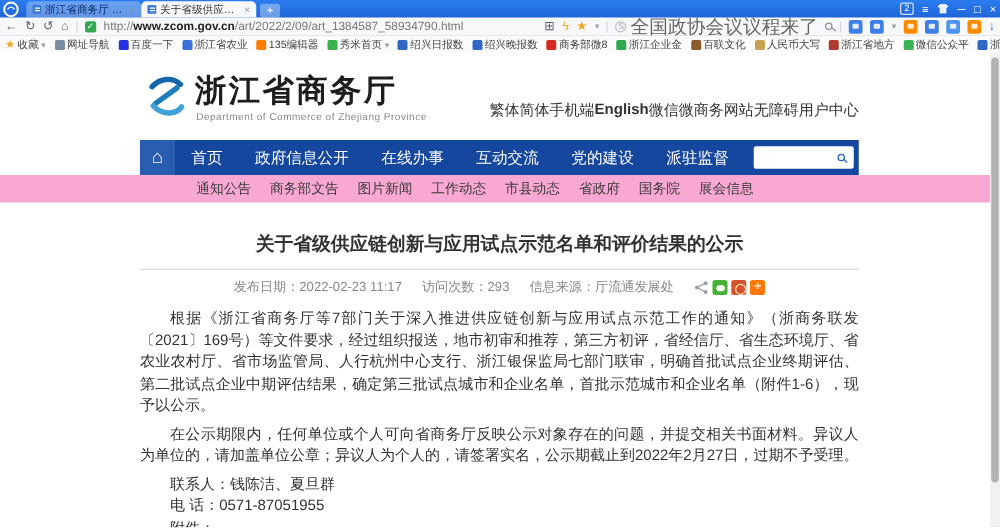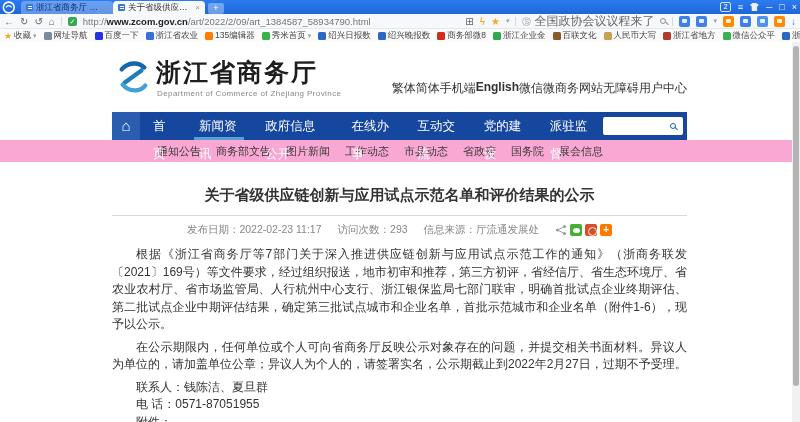--- a/index.html
+++ b/index.html
@@ -29,21 +29,21 @@
   .toolbar { height:15px; background:#f7f8fa; display:flex; align-items:center; padding:0 4px; gap:6px; font-size:10px; color:#5f6368; border-bottom:1px solid #e6e7e9; }
   .tbicon { line-height:13px; }
   .tbsep { width:1px; height:9px; background:#d5d7da; }
   .url-badge { width:9px; height:9px; background:#34a853; border-radius:2px; color:#fff; font-size:7px; line-height:9px; text-align:center; flex:none; }
   .urltext { font-size:9.5px; color:#777; white-space:nowrap; overflow:hidden; flex:1 1 auto; }
   .urltext b { color:#222; font-weight:bold; }
   .star { color:#f5a623; }
   .caret { font-size:7px; color:#9aa0a6; }
   .hotwrap { display:flex; align-items:center; gap:3px; flex:none; }
   .hoticon { width:9px; height:9px; border:1px solid #b9bdc2; border-radius:50%; font-size:6.5px; line-height:8px; text-align:center; color:#9aa0a6; }
-  .hottext { font-size:12px; color:#666; white-space:nowrap;font-family:Liberation Mono, monospace; }
+  .hottext { font-size:15px; color:#666; white-space:nowrap;font-family:Liberation Mono, monospace; }
   .mag { width:6px; height:6px; border:1.3px solid #8a8f95; border-radius:50%; position:relative; flex:none; }
   .mag::after { content:""; position:absolute; width:4px; height:1.3px; background:#8a8f95; right:-3.2px; bottom:-1.2px; transform:rotate(45deg); }
   .sq { width:11px; height:11px; border-radius:2px; flex:none; }
   .sq.blue { background:#3e80e8; } .sq.orange { background:#ff8a00; } .sq.folder { background:#4d93f0; }
   .sq::after { content:""; display:block; margin:3px auto 0; width:5px; height:4px; background:rgba(255,255,255,.85); border-radius:1px; }
   .dl { color:#3e80e8; font-size:10px; font-weight:bold; }
 
   .bookmarks { height:13px; background:#fbfbfc; display:flex; align-items:center; padding:0 4px; gap:7px; font-size:8.5px; color:#444; white-space:nowrap; overflow:hidden; }
   .bm { display:flex; align-items:center; gap:2px; flex:none; }
   .fav { width:8px; height:8px; border-radius:1.5px; flex:none; }
@@ -252,21 +252,20 @@
           <span data-interactable="true">网站无障碍</span>
           <span data-interactable="true">用户中心</span>
         </div>
       </div>
     </div>
 
     <div class="navbar" data-interactable="false">
       <div class="navhome" data-interactable="true">⌂</div>
       <div class="navitems">
         <span class="navitem" data-interactable="true">首页</span>
-        <span class="navitem active" data-interactable="true">新闻资讯</span>
         <span class="navitem" data-interactable="true">政府信息公开</span>
         <span class="navitem" data-interactable="true">在线办事</span>
         <span class="navitem" data-interactable="true">互动交流</span>
         <span class="navitem" data-interactable="true">党的建设</span>
         <span class="navitem" data-interactable="true">派驻监督</span>
       </div>
       <div class="navsearch" data-interactable="true">
         <input data-interactable="true" style="">
         <span class="navmag" data-interactable="true"></span>
       </div>

